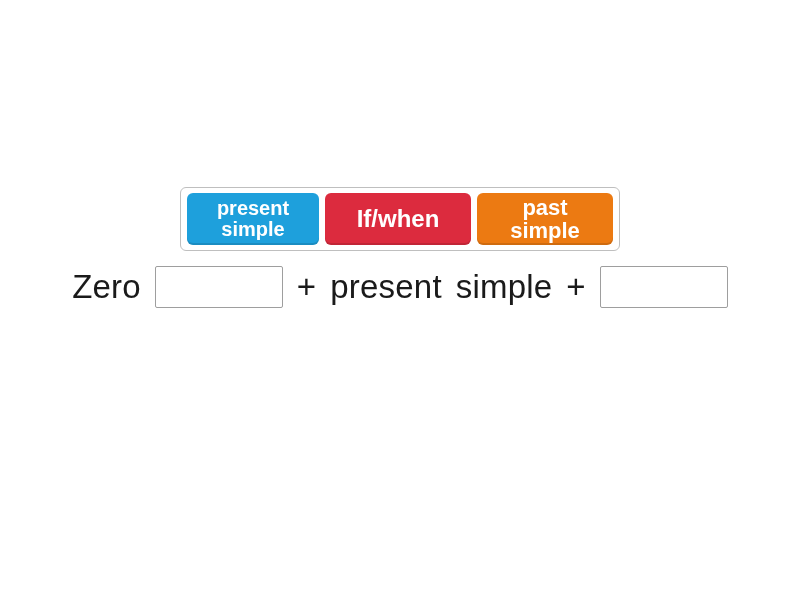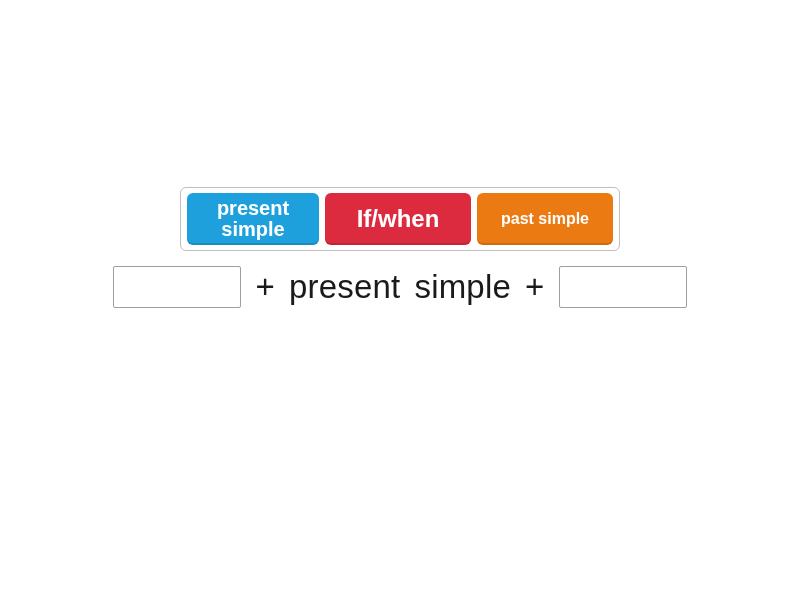--- a/index.html
+++ b/index.html
@@ -50,21 +50,21 @@
     font-size: 20px;
     width: 132px;
   }
   .tile-red {
     background: #dc2b3e;
     font-size: 24px;
     width: 146px;
   }
   .tile-orange {
     background: #ec7a12;
-    font-size: 16px;
+    font-size: 22px;
     width: 136px;
   }
   .sentence {
     position: absolute;
     left: 0;
     right: 0;
     top: 266px;
     display: flex;
     flex-wrap: wrap;
     justify-content: center;
@@ -94,20 +94,21 @@
 
 <div class="stage">
 
   <div class="tile-tray">
     <div class="tile tile-blue">present<br>simple</div>
     <div class="tile tile-red">If/when</div>
     <div class="tile tile-orange">past simple</div>
   </div>
 
   <div class="sentence">
+    <span class="word">Zero</span>
 
     <span class="blank"></span>
 
     <span class="word">+</span>
     <span class="word">present</span>
     <span class="word">simple</span>
     <span class="word">+</span>
 
     <span class="blank"></span>
   </div>

